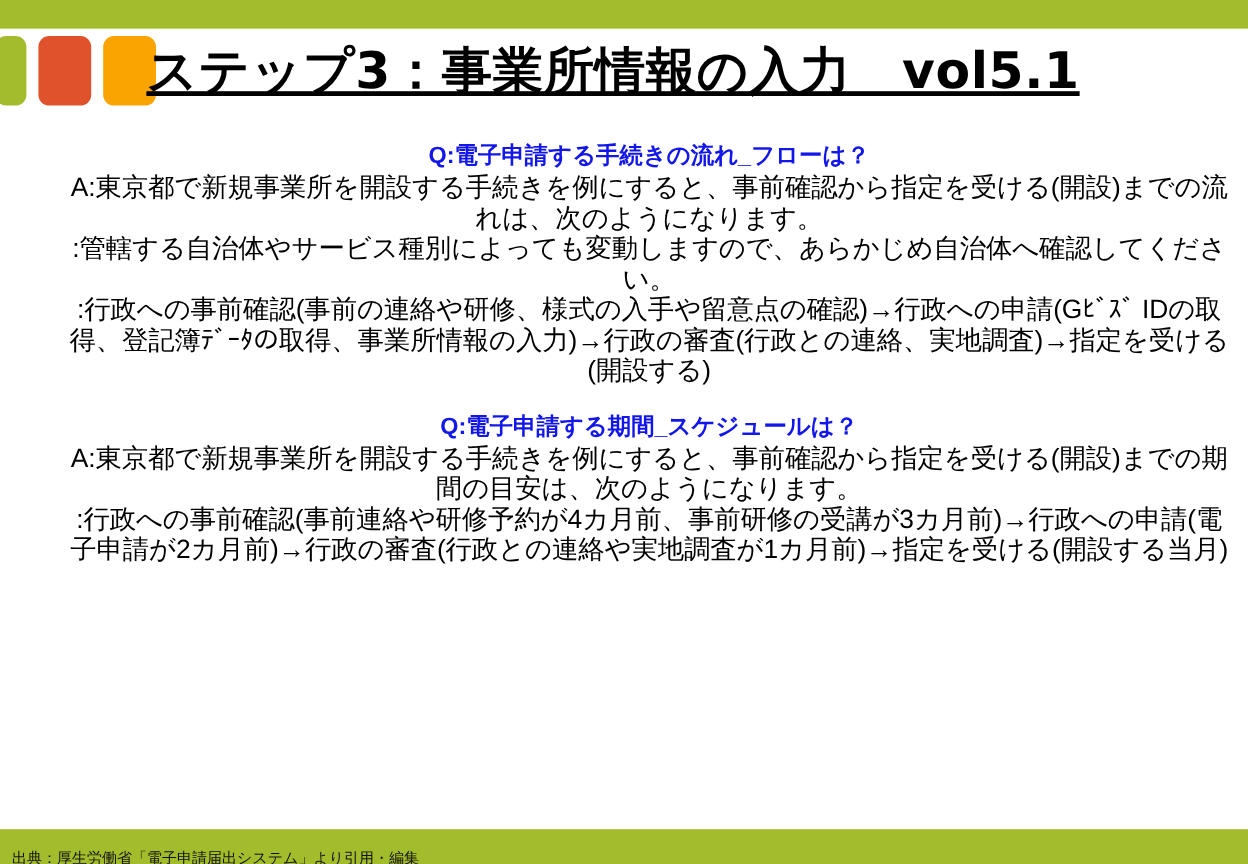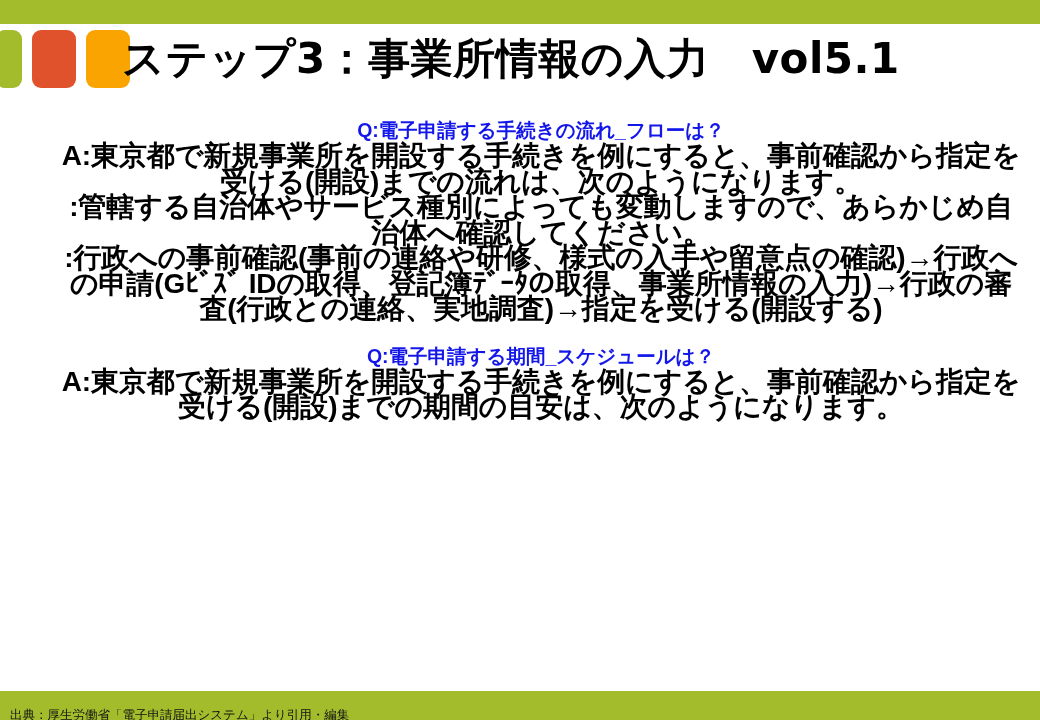--- a/index.html
+++ b/index.html
@@ -58,20 +58,21 @@
     top: 6px;
     height: 58px;
     display: flex;
     align-items: center;
     font-size: 42px;
     font-weight: bold;
     color: #000000;
     letter-spacing: 0.5px;
     white-space: nowrap;
     font-family: "DejaVu Sans", "Liberation Sans", sans-serif;
+    text-decoration: underline;
   }
 
   
   .content {
     position: absolute;
     left: 56px;
     top: 118px;
     width: 970px;
   }
 
@@ -80,22 +81,22 @@
   .q-line {
     color: #1316e8;
     font-size: 19.5px;
     font-weight: bold;
     line-height: 25px;
     white-space: nowrap;
   }
 
   .a-para {
     color: #000000;
-    font-size: 28px;
-    font-weight: bold;
+    font-size: 22px;
+    font-weight: normal;
     line-height: 25.5px;
     letter-spacing: -0.1px;
   }
 
   .a-para + .a-para { margin-top: 0; }
 
   
   .footer-bar {
     position: absolute;
     left: 0;
@@ -147,19 +148,20 @@
   <div class="qa-block">
     <div class="q-line">Q:電子申請する手続きの流れ_フローは？</div>
     <div class="a-para">A:東京都で新規事業所を開設する手続きを例にすると、事前確認から指定を受ける(開設)までの流れは、次のようになります。</div>
     <div class="a-para">:管轄する自治体やサービス種別によっても変動しますので、あらかじめ自治体へ確認してください。</div>
     <div class="a-para">:行政への事前確認(事前の連絡や研修、様式の入手や留意点の確認)→行政への申請(Gﾋﾞｽﾞ IDの取得、登記簿ﾃﾞｰﾀの取得、事業所情報の入力)→行政の審査(行政との連絡、実地調査)→指定を受ける(開設する)</div>
   </div>
 
   <div class="qa-block">
     <div class="q-line">Q:電子申請する期間_スケジュールは？</div>
     <div class="a-para">A:東京都で新規事業所を開設する手続きを例にすると、事前確認から指定を受ける(開設)までの期間の目安は、次のようになります。</div>
+    <div class="a-para">:行政への事前確認(事前連絡や研修予約が4カ月前、事前研修の受講が3カ月前)→行政への申請(電子申請が2カ月前)→行政の審査(行政との連絡や実地調査が1カ月前)→指定を受ける(開設する当月)</div>
   </div>
 
 </div>
 
 <div class="footer-bar" style="background: rgb(163, 188, 44);">
   <div class="footer-left">出典：厚生労働省「電子申請届出システム」より引用・編集</div>
 </div>
 
 </body></html>

